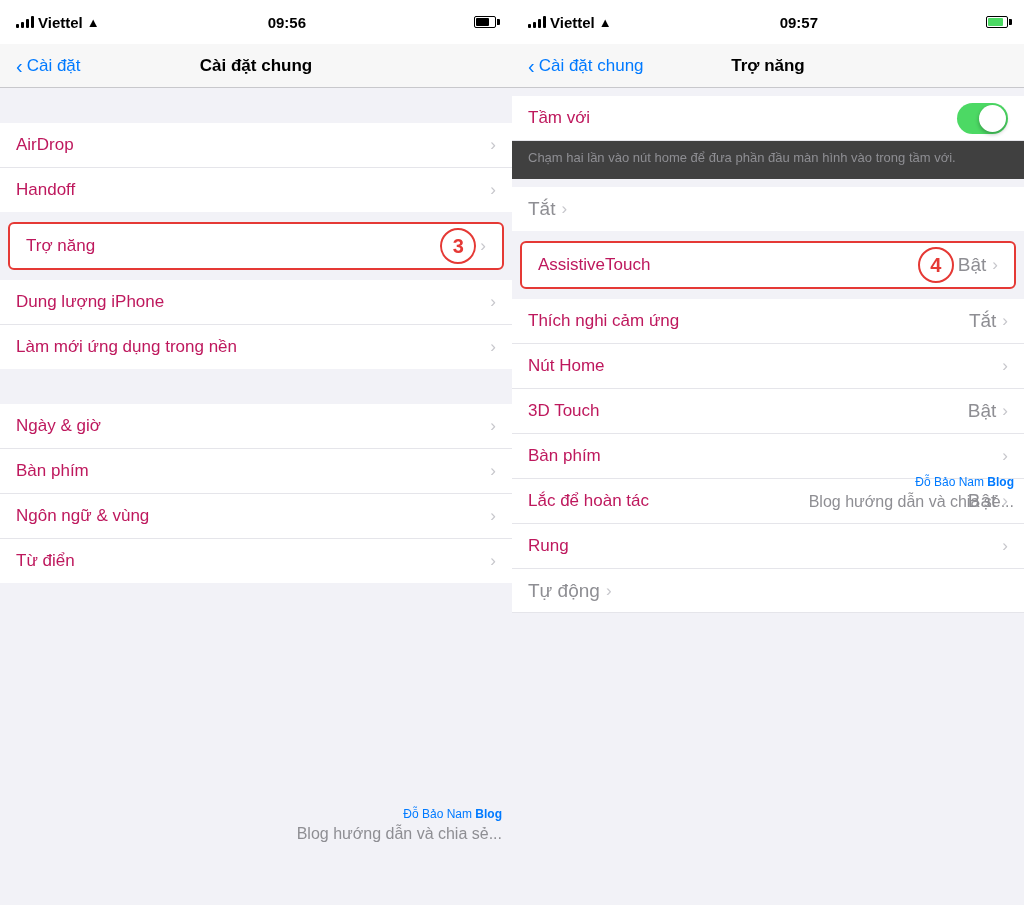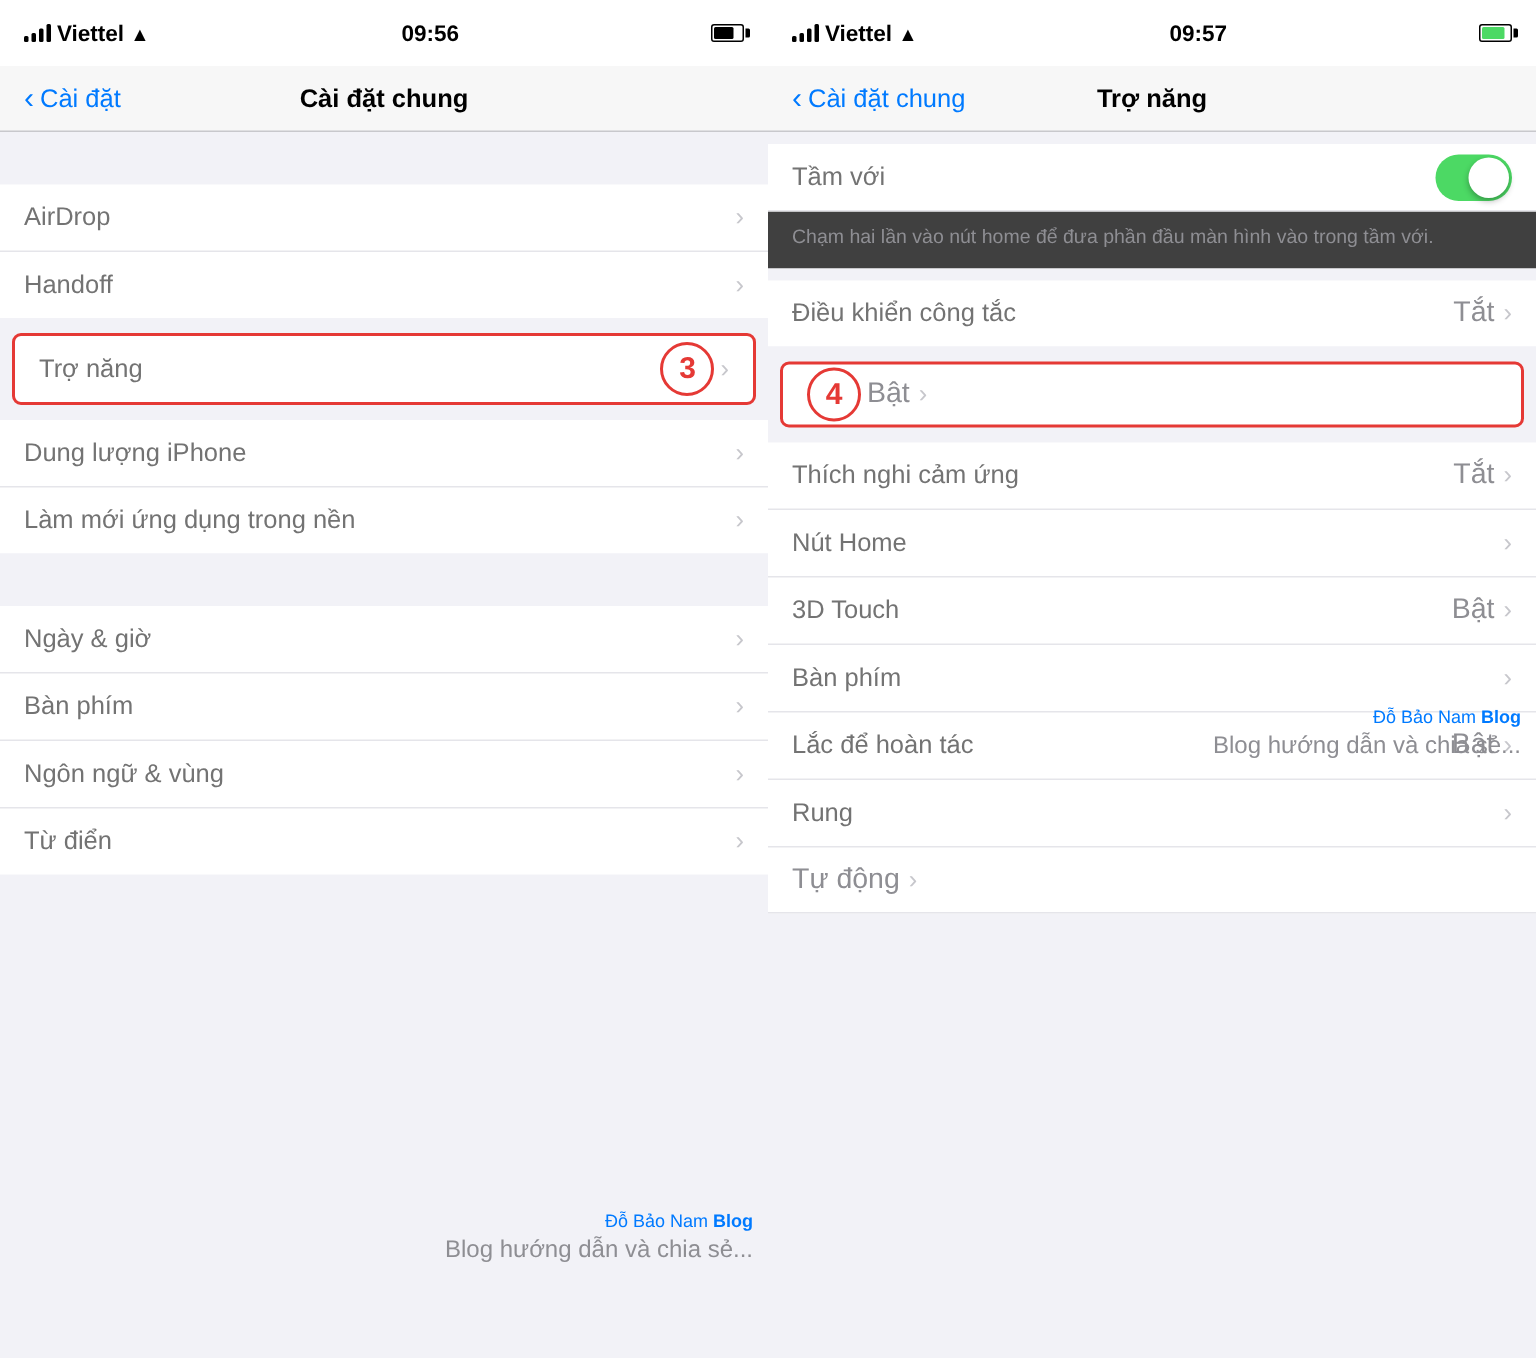--- a/index.html
+++ b/index.html
@@ -131,21 +131,21 @@
       border-bottom: 1px solid #e5e5ea;
       position: relative;
       cursor: pointer;
     }
     .settings-item:last-child {
       border-bottom: none;
     }
     .settings-item-label {
       flex: 1;
       font-size: 17px;
-      color: #737373;
+      color: #be185d;
       padding: 12px 0;
     }
     .settings-item-value {
       font-size: 19px;
       color: #8e8e93;
       margin-right: 6px;
     }
     .settings-chevron {
       color: #c7c7cc;
       font-size: 17px;
@@ -381,30 +381,30 @@
           <div class="toggle-knob"></div>
         </div>
       </div>
       <div class="description-text">Chạm hai lần vào nút home để đưa phần đầu màn hình vào trong tầm với.</div>
     </div>
 
     <div class="section-gap-small"></div>
 
     <div class="settings-group">
       <div class="settings-item">
-        <span class="settings-item-label">Điều khiển công tắc</span>
         <span class="settings-item-value">Tắt</span>
         <span class="settings-chevron">›</span>
       </div>
     </div>
 
     <div class="section-gap-small"></div>
 
     <div style="padding: 2px 4px; background: #f2f2f7;">
       <div class="settings-item highlighted">
+        <span class="settings-item-label">AssistiveTouch</span>
         <div class="badge-num">4</div>
         <span class="settings-item-value">Bật</span>
         <span class="settings-chevron">›</span>
       </div>
     </div>
 
     <div class="section-gap-small"></div>
 
     <div class="settings-group" style="position:relative;">
       <div class="settings-item">

